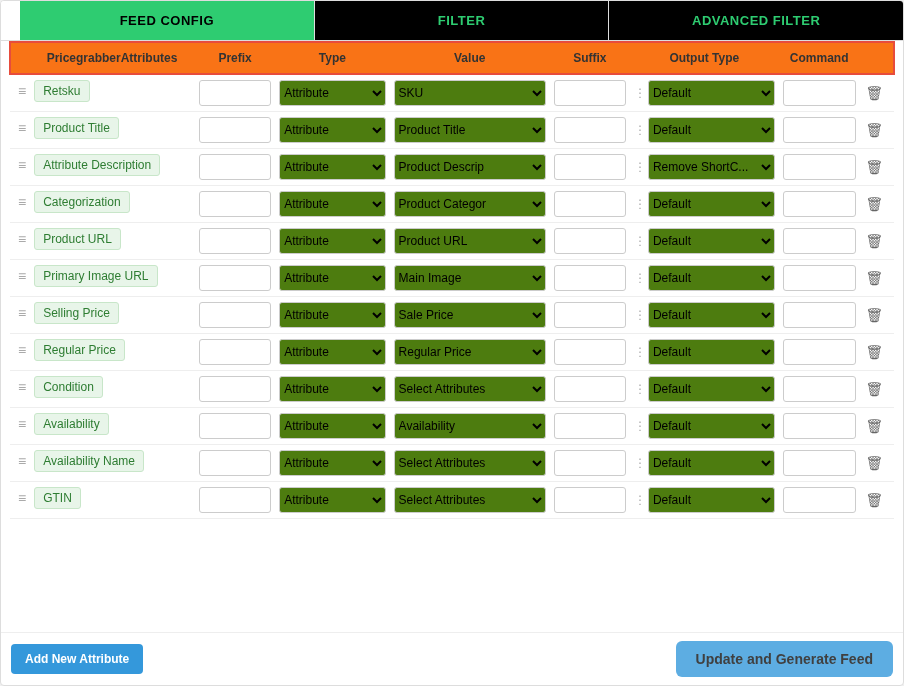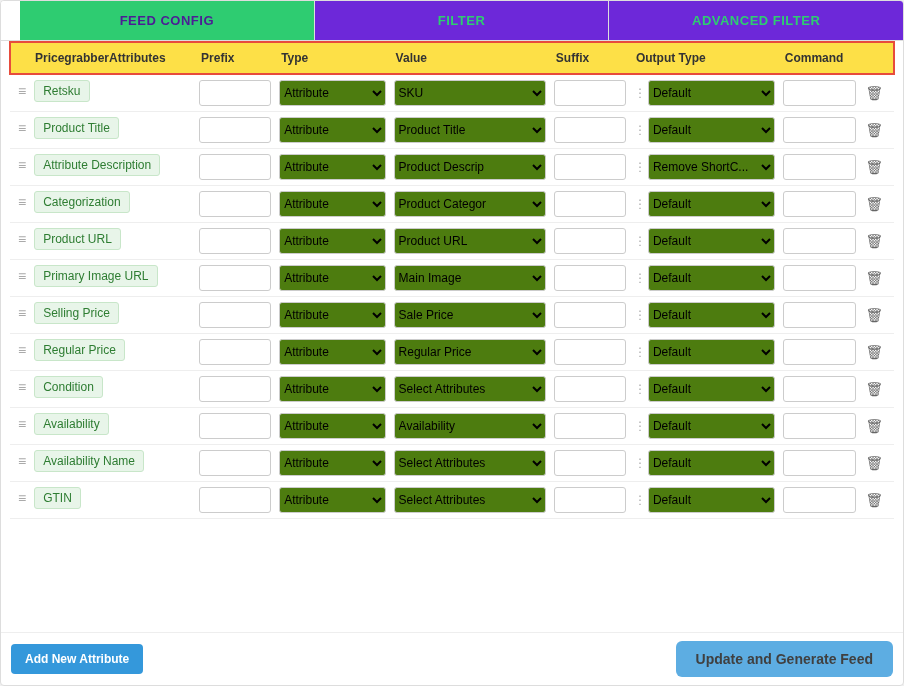--- a/index.html
+++ b/index.html
@@ -29,27 +29,27 @@
       background: #fff;
     }
     .tab {
       flex: 1;
       padding: 12px 20px;
       text-align: center;
       font-weight: 600;
       font-size: 13px;
       cursor: pointer;
       border: none;
-      background: #6d28d9;
+      background: #000000;
       color: #2ecc71;
       letter-spacing: 0.5px;
     }
     .tab.active {
       background: #2ecc71;
-      color: #4c1d95;
+      color: #000000;
       margin-left: 19px;
     }
     .tab:not(:last-child) {
       border-right: 1px solid #ddd;
     }
     
     .main-content {
       flex: 1;
       overflow-y: auto;
       padding: 0 8px 8px 8px;
@@ -60,22 +60,22 @@
       border-collapse: collapse;
     }
     .feed-table thead tr {
       border: 2px solid #e74c3c;
     }
     .feed-table thead th {
       padding: 8px 6px;
       font-weight: 600;
       font-size: 12px;
       color: #333;
-      text-align: left;
-      background: #fde047;
+      text-align: center;
+      background: #f97316;
     }
     .feed-table thead th:first-child {
       width: 160px;
     }
     .col-prefix { width: 70px; margin-left: 20px; }
     .col-type { width: 100px; }
     .col-value { width: 140px; }
     .col-suffix { width: 70px; }
     .col-output { width: 130px; }
     .col-command { width: 70px; }

